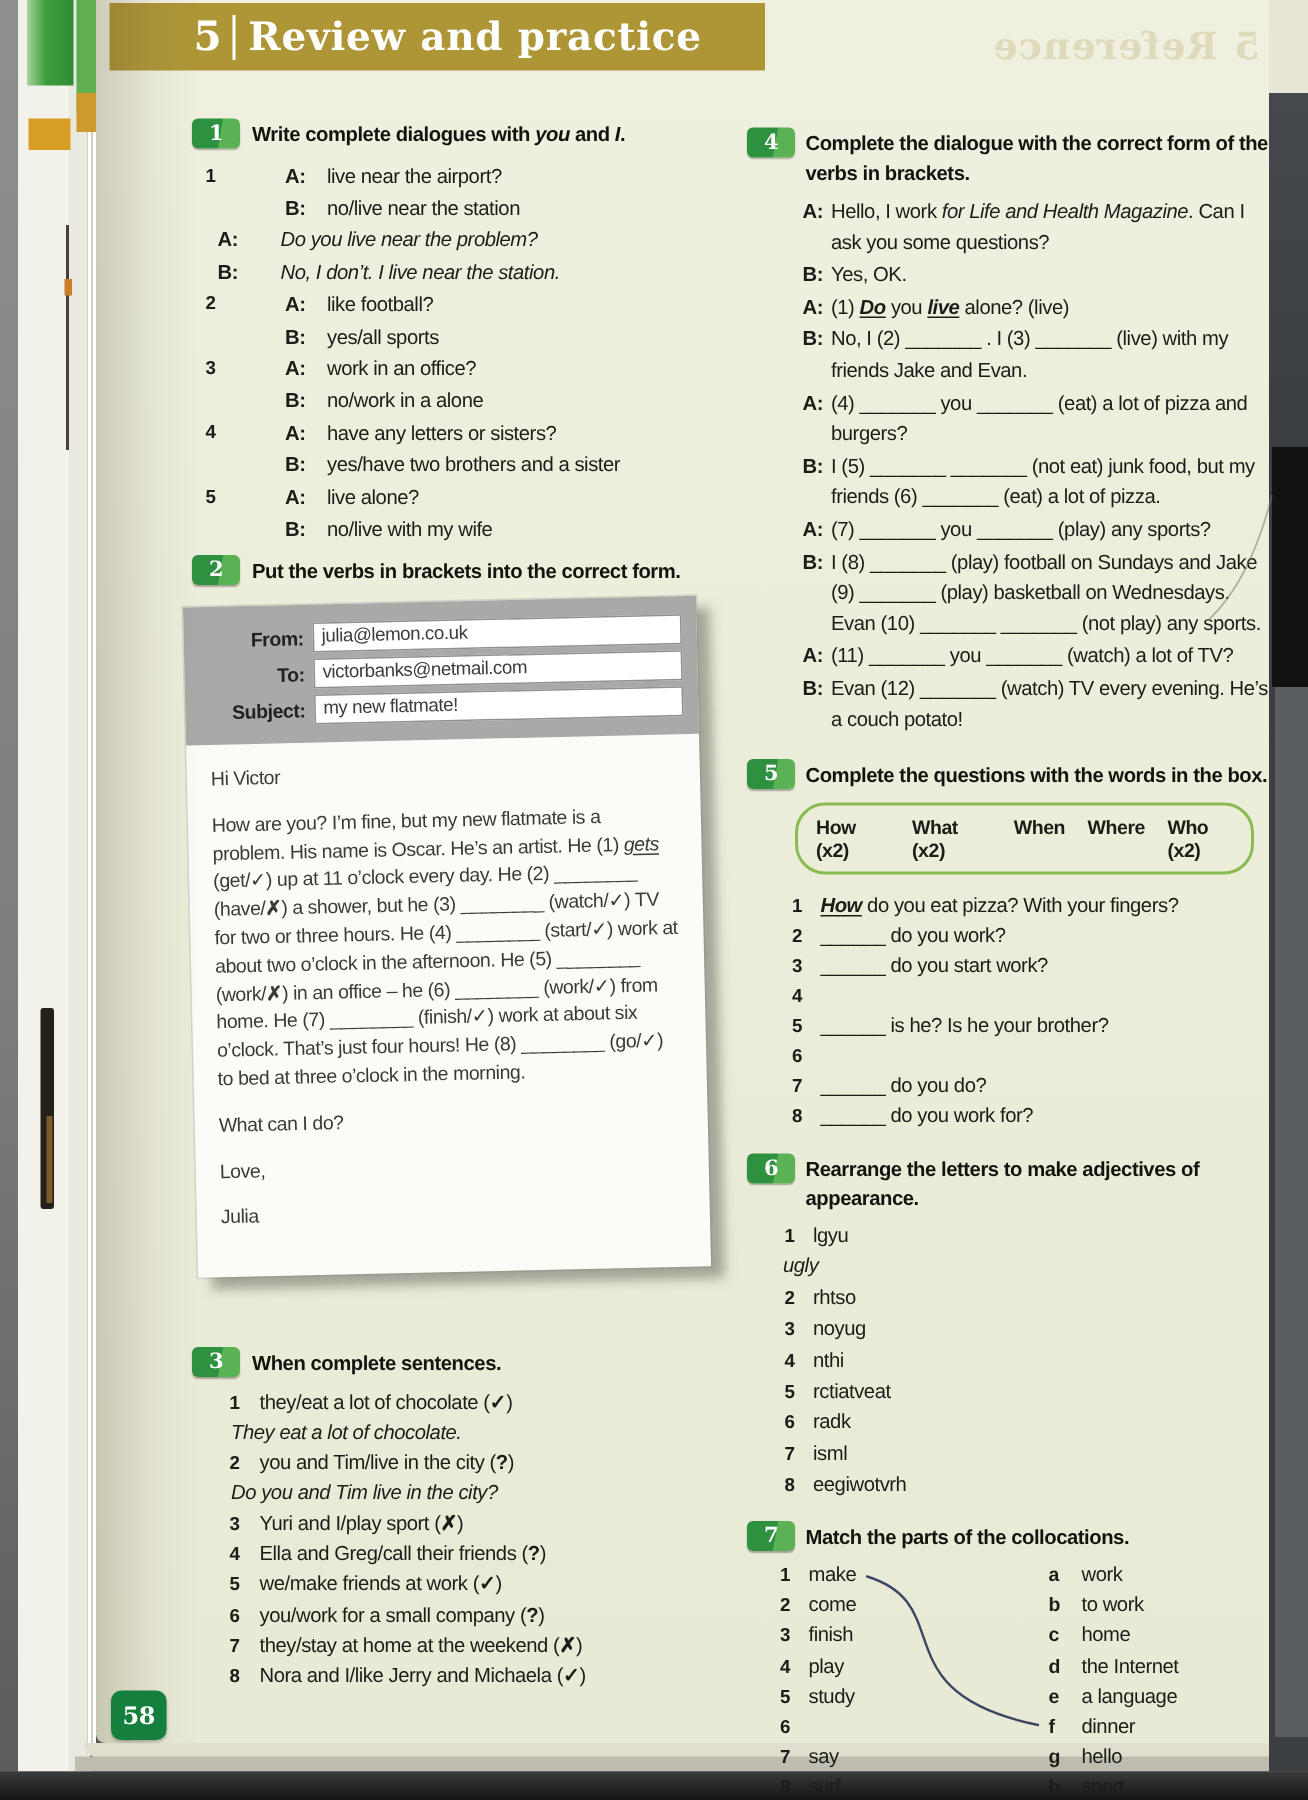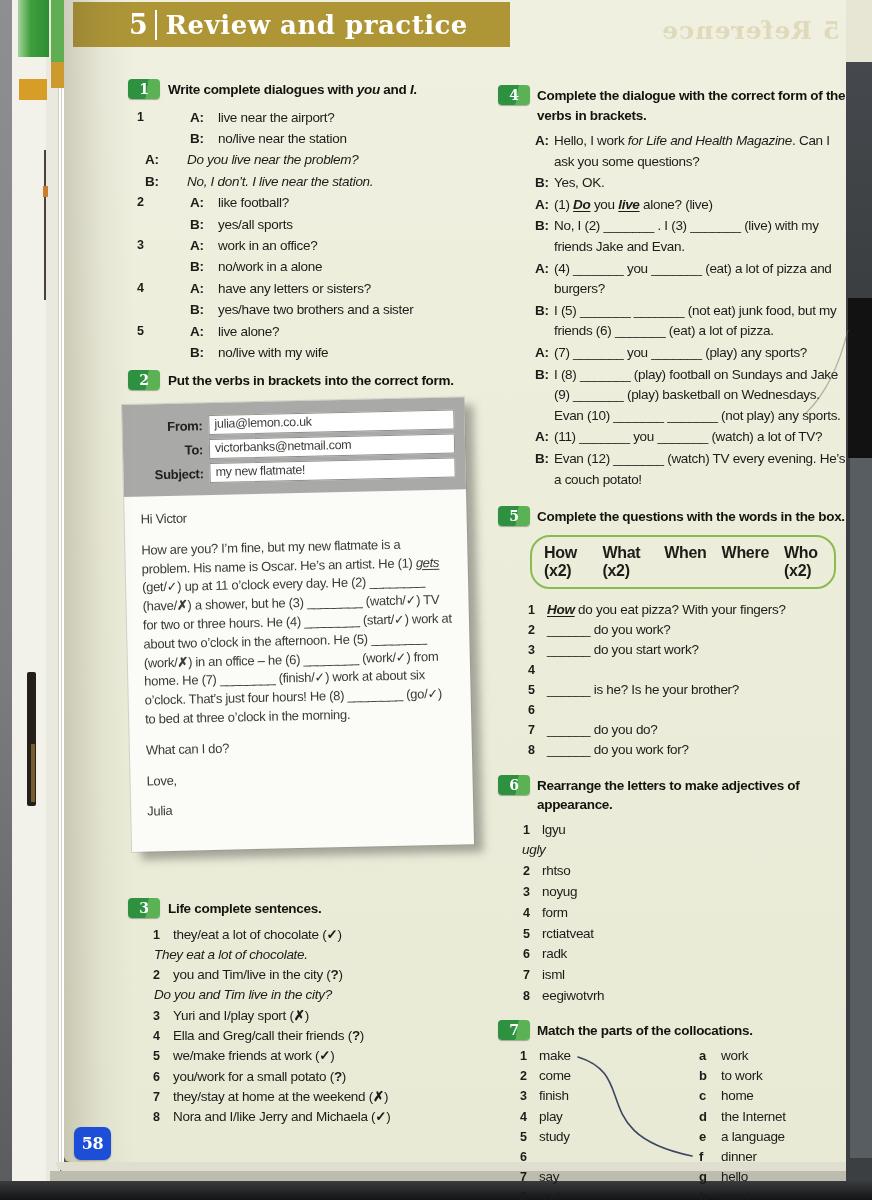--- a/index.html
+++ b/index.html
@@ -90,41 +90,41 @@
   .rows3 .num{width:20px;}
   .rows3 .row.ans{padding-left:34px;}
   
   .ex4 .badge-row{padding-left:10px;gap:7px;margin-bottom:6px;}
   .ex4 .x-title{width:312px;}
   .turns .row{padding-left:47px;line-height:20.6px;margin-bottom:1px;}
   .turns .spk{width:19px;}
   
   .ex5 .badge-row{padding-left:10px;gap:7px;margin-top:17px;margin-bottom:6px;}
   .word-box{margin:8px 0 11px 42px;width:284px;border:2.5px solid #8abb51;border-radius:20px;
-    padding:7px 6px 7px 12px;display:flex;gap:15px;font-size:16px;color:#1d1d18;font-weight:bold;}
+    padding:7px 6px 7px 12px;display:flex;gap:15px;font-size:13px;color:#1d1d18;font-weight:bold;}
   .rows5 .row{padding-left:40px;line-height:20px;}
   .rows5 .num{width:19px;}
   
   .ex6 .badge-row{padding-left:10px;gap:7px;margin-top:16px;margin-bottom:5px;}
   .ex6 .x-title{width:300px;}
   .rows6 .row{padding-left:35px;line-height:20.8px;}
   .rows6 .num{width:19px;}
   .rows6 .row.ans{padding-left:34px;}
   
   .ex7 .badge-row{padding-left:10px;gap:7px;margin-top:14px;margin-bottom:6px;}
   .ex7-wrap{position:relative;}
   .ex7-left .row{padding-left:32px;line-height:20.1px;}
   .ex7-left .num{width:19px;}
   .ex7-right{position:absolute;left:211px;top:0;}
   .ex7-right .row{line-height:20.1px;}
   .ex7-right .num{width:22px;font-size:13px;}
   .match-svg{position:absolute;left:0;top:0;pointer-events:none;}
   
   .pagenum{position:absolute;left:74px;top:1127px;width:37px;height:33px;z-index:7;
-    background:#1d4ed8;border-radius:7px;color:#fff;text-align:center;line-height:33px;
+    background:#15803d;border-radius:7px;color:#fff;text-align:center;line-height:33px;
     font-family:"DejaVu Serif",serif;font-weight:bold;font-size:16px;box-shadow:0 1px 2px rgba(0,0,0,.25);}
   .scribble-svg{position:absolute;left:0;top:0;z-index:4;pointer-events:none;}
 </style>
 </head>
 <body>
 
 <div class="edge-strip1"></div>
 <div class="edge-strip2"></div>
 <div class="edge-lines"></div>
 <div class="tab-green1"></div>
@@ -239,21 +239,21 @@
           <p><span>What can I do?</span></p>
           <p><span>Love,</span></p>
           <p><span>Julia</span></p>
         </div>
     </div>
   </div>
 
   <div class="ex3">
     <div class="badge-row">
       <span class="badge">3</span>
-      <div class="x-title">Life complete sentences.</div>
+      <div class="x-title">When complete sentences.</div>
     </div>
     <div class="rows3">
         <div class="row">
           <span class="num">1</span>
           <div class="txt"><span>they/eat a lot of chocolate (</span><span class="s-b">✓</span><span>)</span></div>
         </div>
         <div class="row ans">
           <div class="txt"><span class="s-i">They eat a lot of chocolate.</span></div>
         </div>
         <div class="row">
@@ -270,21 +270,21 @@
         <div class="row">
           <span class="num">4</span>
           <div class="txt"><span>Ella and Greg/call their friends (</span><span class="s-b">?</span><span>)</span></div>
         </div>
         <div class="row">
           <span class="num">5</span>
           <div class="txt"><span>we/make friends at work (</span><span class="s-b">✓</span><span>)</span></div>
         </div>
         <div class="row">
           <span class="num">6</span>
-          <div class="txt"><span>you/work for a small potato (</span><span class="s-b">?</span><span>)</span></div>
+          <div class="txt"><span>you/work for a small company (</span><span class="s-b">?</span><span>)</span></div>
         </div>
         <div class="row">
           <span class="num">7</span>
           <div class="txt"><span>they/stay at home at the weekend (</span><span class="s-b">✗</span><span>)</span></div>
         </div>
         <div class="row">
           <span class="num">8</span>
           <div class="txt"><span>Nora and I/like Jerry and Michaela (</span><span class="s-b">✓</span><span>)</span></div>
         </div>
       </div>
@@ -403,21 +403,21 @@
         <div class="row">
           <span class="num">2</span>
           <div class="txt"><span>rhtso</span></div>
         </div>
         <div class="row">
           <span class="num">3</span>
           <div class="txt"><span>noyug</span></div>
         </div>
         <div class="row">
           <span class="num">4</span>
-          <div class="txt"><span>form</span></div>
+          <div class="txt"><span>nthi</span></div>
         </div>
         <div class="row">
           <span class="num">5</span>
           <div class="txt"><span>rctiatveat</span></div>
         </div>
         <div class="row">
           <span class="num">6</span>
           <div class="txt"><span>radk</span></div>
         </div>
         <div class="row">

